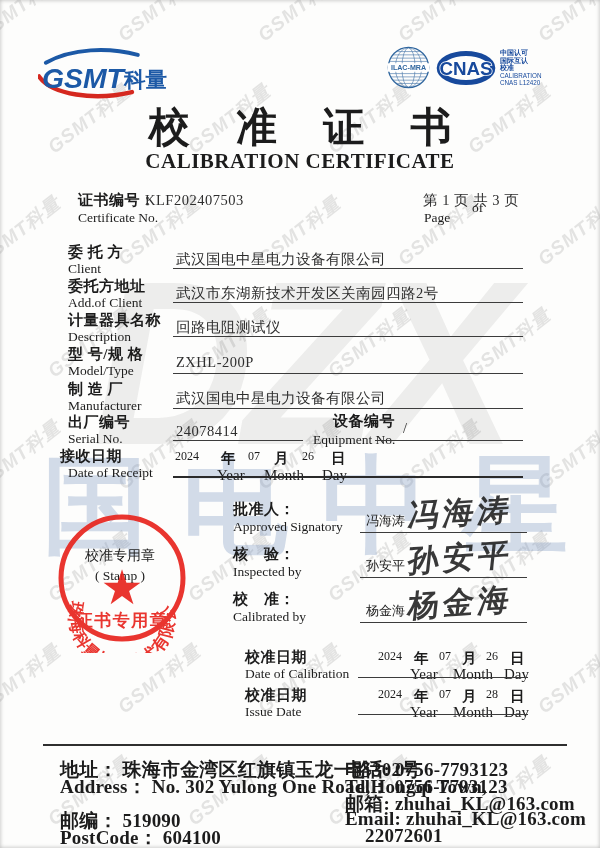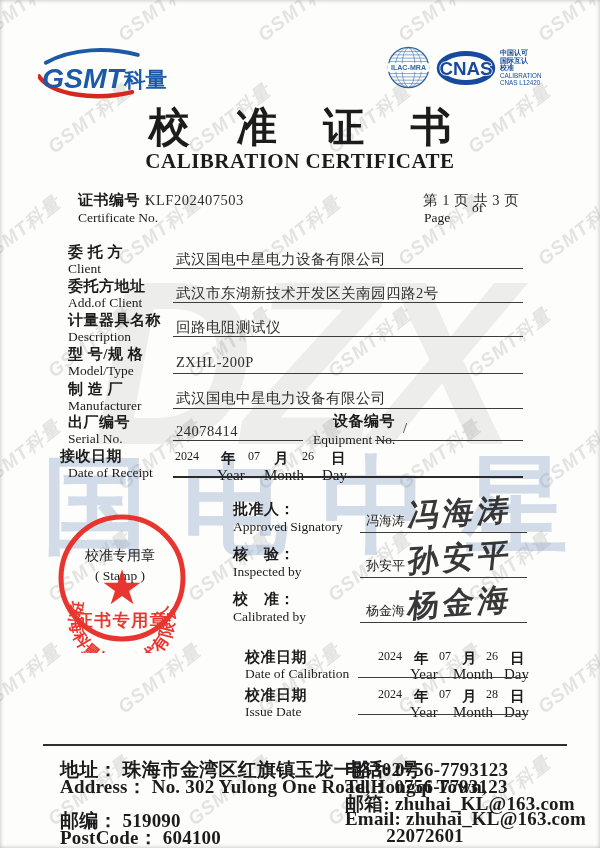--- a/index.html
+++ b/index.html
@@ -250,15 +250,15 @@
 
   <div class="abs" style="left:43px;top:744px;width:524px;border-bottom:2px solid #2f2f2f;z-index:2"></div>
   <div class="abs foot" style="left:60px;top:757px">地址：  珠海市金湾区红旗镇玉龙一路302号</div>
   <div class="abs foot" style="left:60px;top:774px">Address：  No. 302 Yulong One Road,Hongqi Town,</div>
   <div class="abs foot" style="left:60px;top:808px">邮编：  519090</div>
   <div class="abs foot" style="left:60px;top:825px">PostCode：  604100</div>
   <div class="abs foot" style="left:345px;top:757px">电话:  0756-7793123</div>
   <div class="abs foot" style="left:345px;top:774px">Tel：  0756-7793123</div>
   <div class="abs foot" style="left:345px;top:791px">邮箱: zhuhai_KL@163.com</div>
   <div class="abs foot" style="left:345px;top:808px">Email: zhuhai_KL@163.com</div>
-  <div class="abs foot" style="left:345px;top:825px;width:160px;text-align:center">22072601</div>
+  <div class="abs foot" style="left:365px;top:825px;width:160px;text-align:left">22072601</div>
 
 </div>
 
 </body></html>

